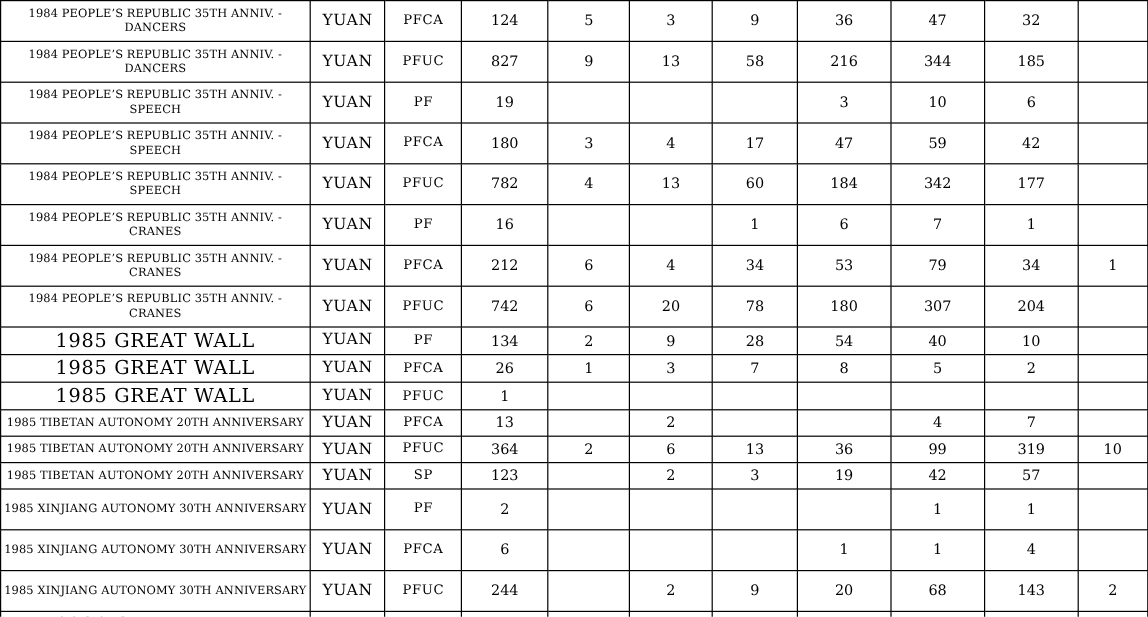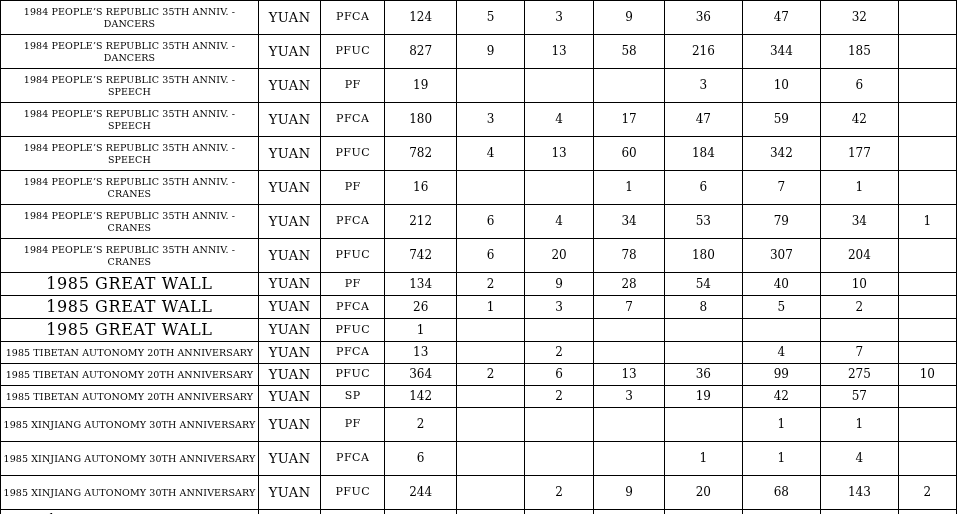--- a/index.html
+++ b/index.html
@@ -256,28 +256,28 @@
         <tr class="h1">
           <td class="desc">1985 TIBETAN AUTONOMY 20TH ANNIVERSARY</td>
           <td class="cur">YUAN</td>
           <td class="code">PFUC</td>
           <td class="num">364</td>
           <td class="num">2</td>
           <td class="num">6</td>
           <td class="num">13</td>
           <td class="num">36</td>
           <td class="num">99</td>
-          <td class="num">275</td>
+          <td class="num">319</td>
           <td class="num">10</td>
         </tr>
         <tr class="h1">
           <td class="desc">1985 TIBETAN AUTONOMY 20TH ANNIVERSARY</td>
           <td class="cur">YUAN</td>
           <td class="code">SP</td>
-          <td class="num">142</td>
+          <td class="num">123</td>
           <td class="num"></td>
           <td class="num">2</td>
           <td class="num">3</td>
           <td class="num">19</td>
           <td class="num">42</td>
           <td class="num">57</td>
           <td class="num"></td>
         </tr>
         <tr class="h2">
           <td class="desc">1985 XINJIANG AUTONOMY 30TH ANNIVERSARY</td>

